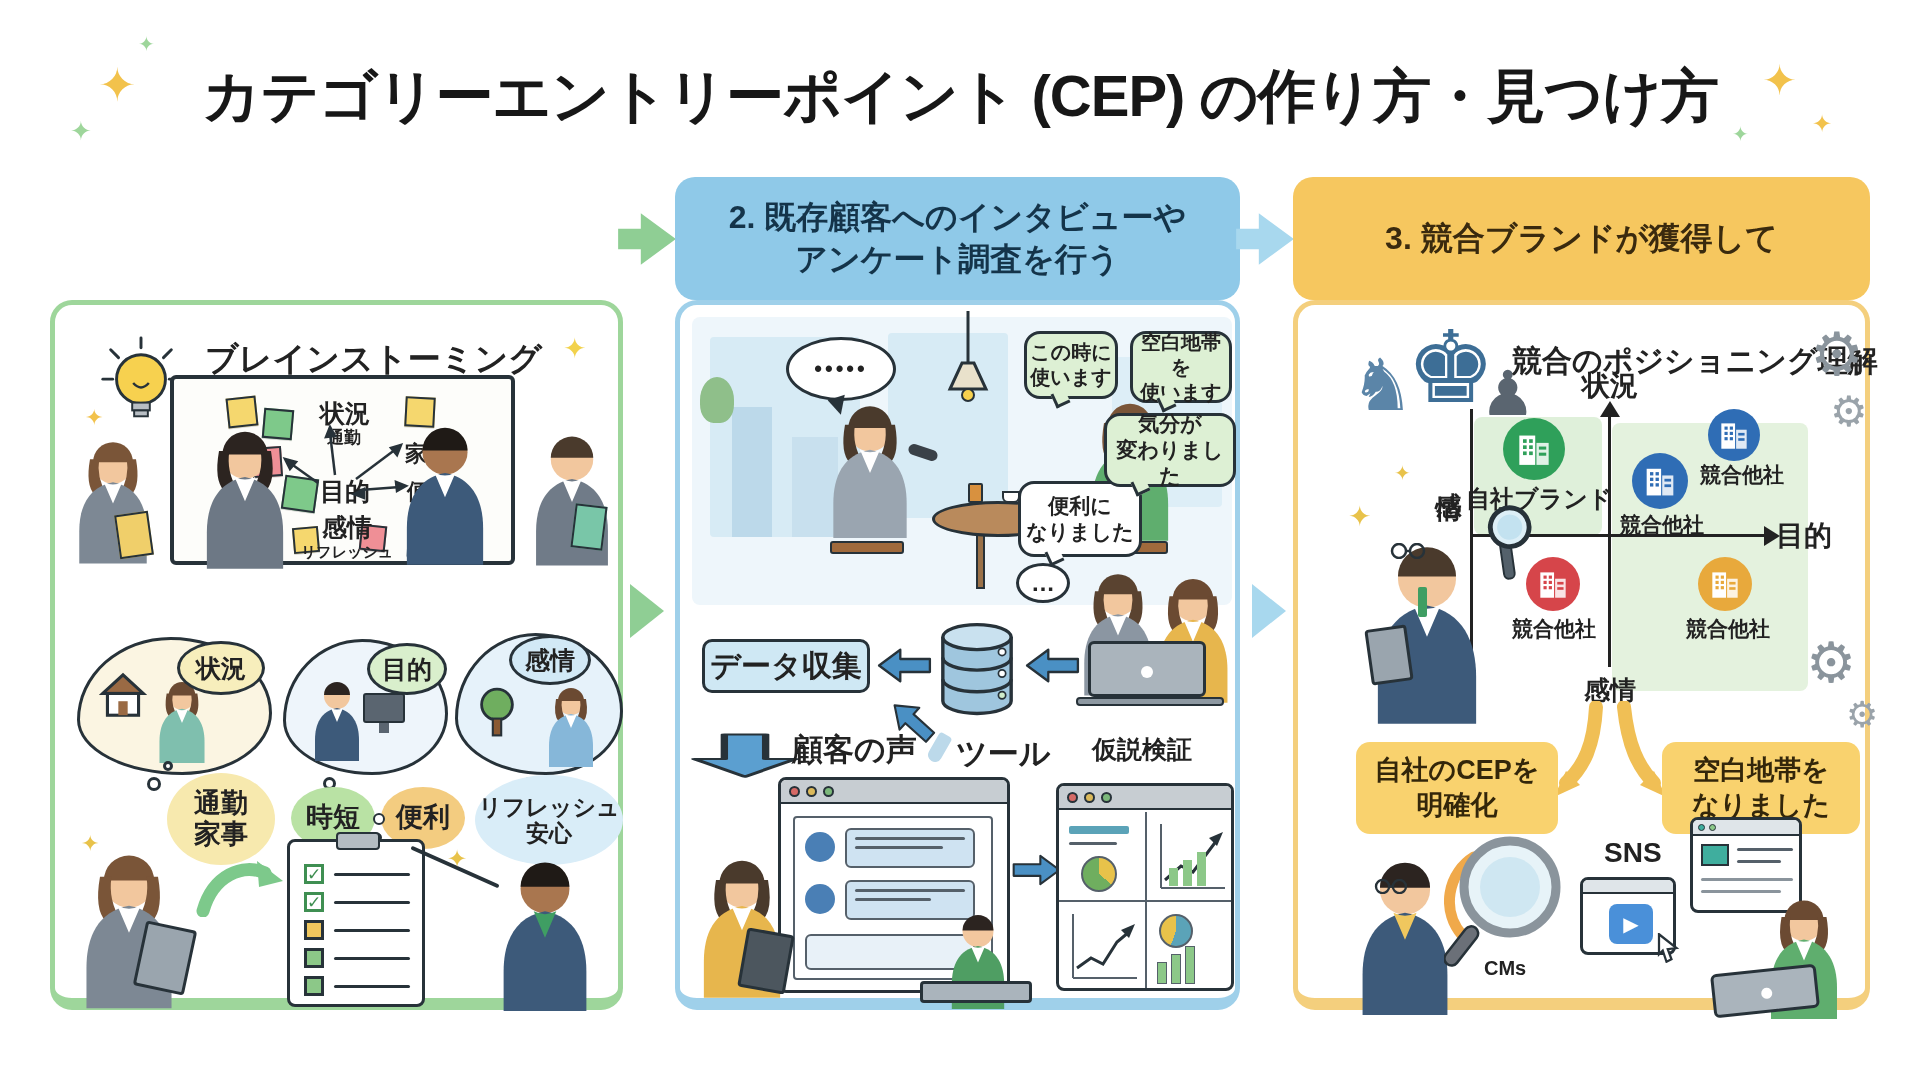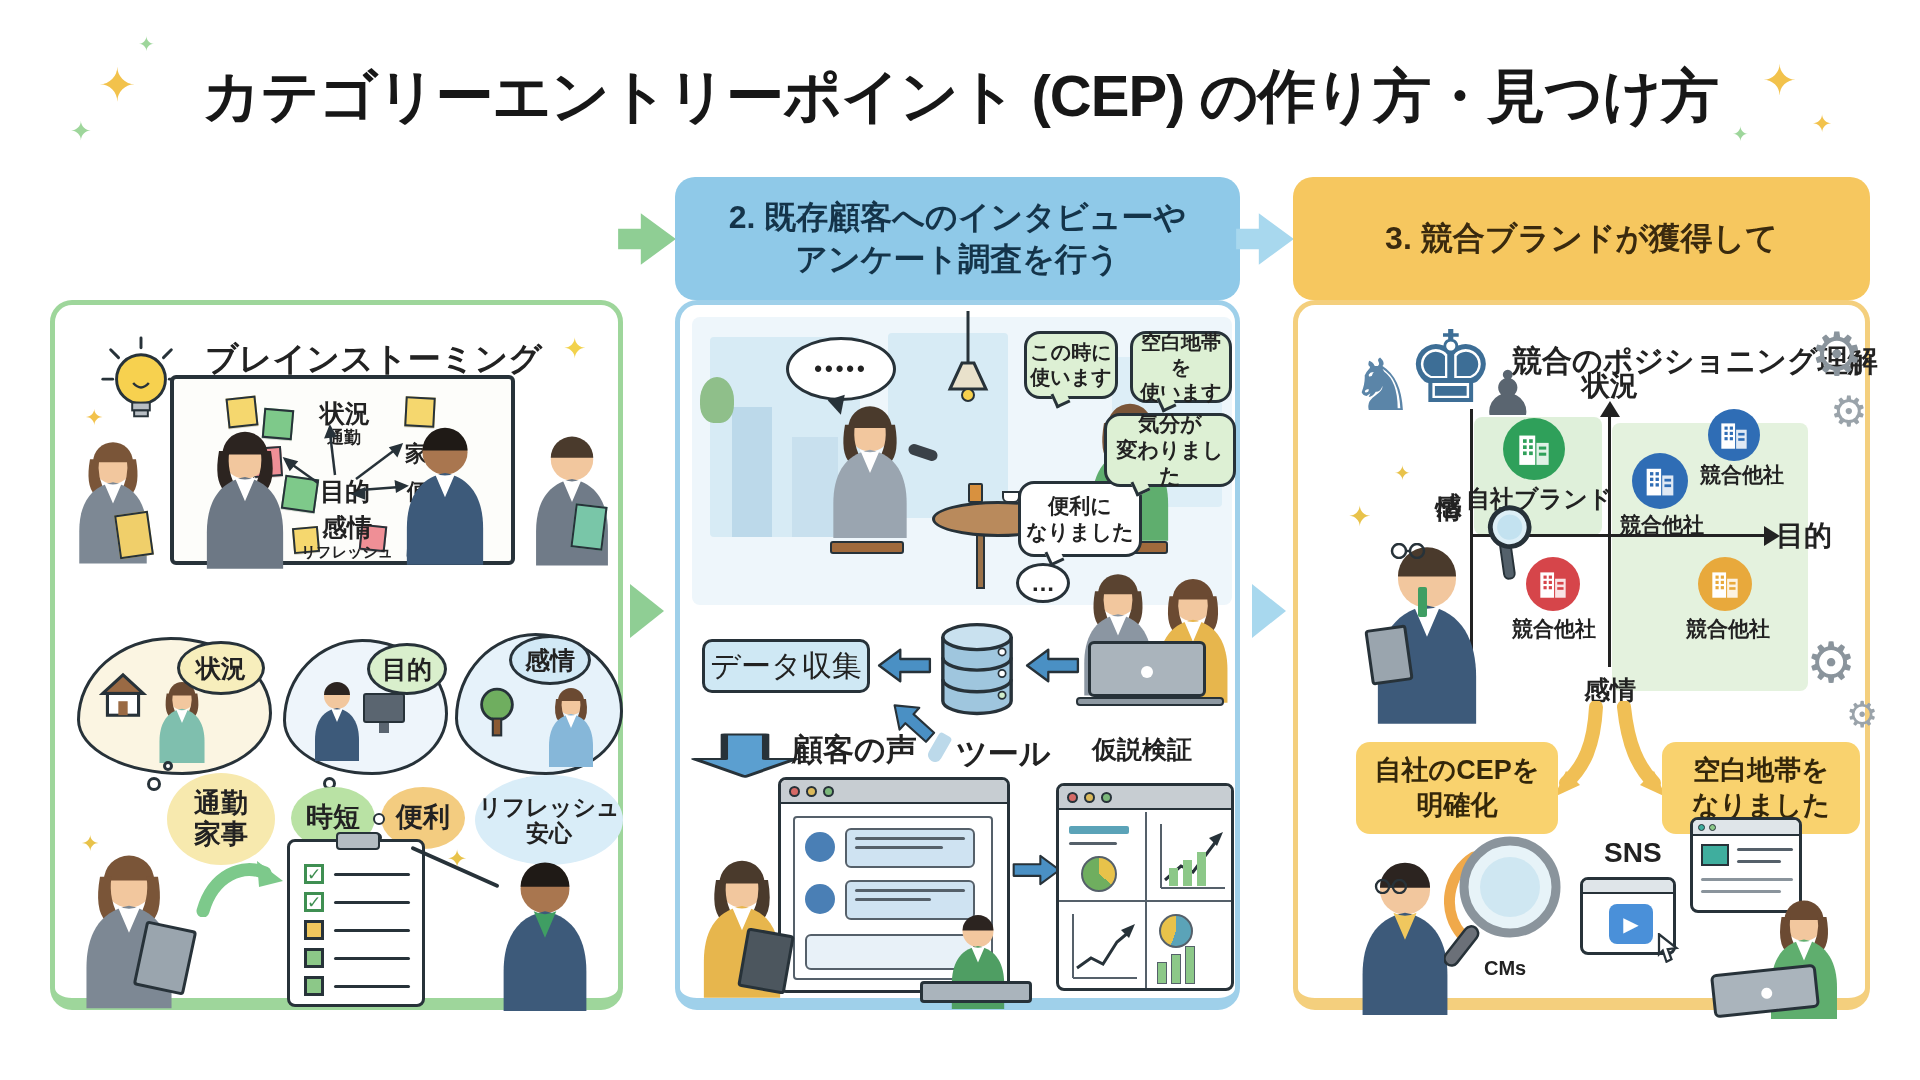--- a/index.html
+++ b/index.html
@@ -312,21 +312,21 @@
         <use href="#sym-woman"></use>
       </svg>
     <svg class="person" style="left:466px;top:258px;width:94px;height:148px;--hair:#6b4a32;--suit:#e7b64d">
         <use href="#sym-woman"></use>
       </svg>
     <div class="abs" style="left:408px;top:336px;width:118px;height:56px;background:#aab4bc;border:3px solid #273239;border-radius:6px">
       <div class="abs" style="left:50px;top:22px;width:12px;height:12px;background:#fff;border-radius:50%"></div>
     </div>
     <div class="abs" style="left:396px;top:392px;width:148px;height:9px;background:#8e99a2;border:2px solid #273239;border-radius:4px"></div>
 
-    <div class="abs" style="left:22px;top:334px;width:168px;height:54px;background:#cfe8f4;border:3px solid #273239;border-radius:10px;display:flex;align-items:center;justify-content:center;font-weight:400;font-size:30px">データ収集</div>
+    <div class="abs" style="left:22px;top:334px;width:168px;height:54px;background:#cfe8f4;border:3px solid #273239;border-radius:10px;display:flex;align-items:center;justify-content:center;font-weight:700;font-size:30px">データ収集</div>
     <svg class="abs" style="left:196px;top:342px;width:56px;height:37px;--ac:#4a90c4">
         <use href="#sym-arrow"></use>
       </svg>
     <svg class="abs" style="left:256px;top:316px;width:82px;height:96px">
         <use href="#sym-db"></use>
       </svg>
     <svg class="abs" style="left:344px;top:342px;width:56px;height:37px;--ac:#4a90c4">
         <use href="#sym-arrow"></use>
       </svg>
     <svg class="abs" style="left:206px;top:396px;width:52px;height:40px;--ac:#4a90c4;transform:rotate(42deg)">

